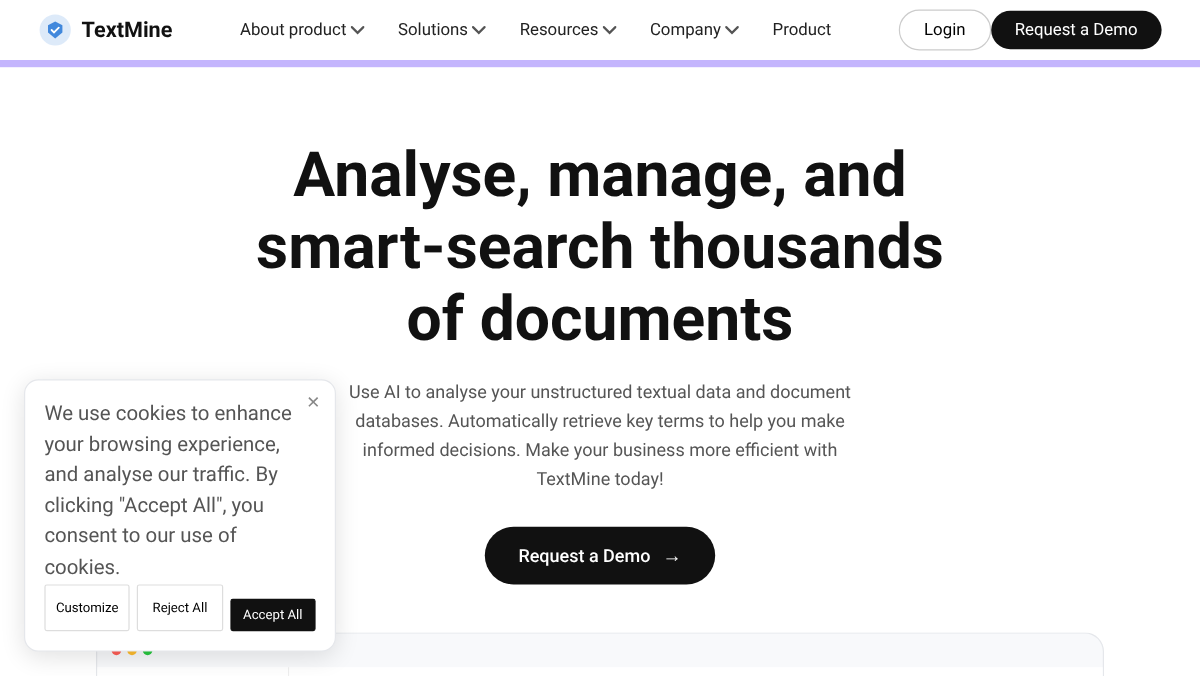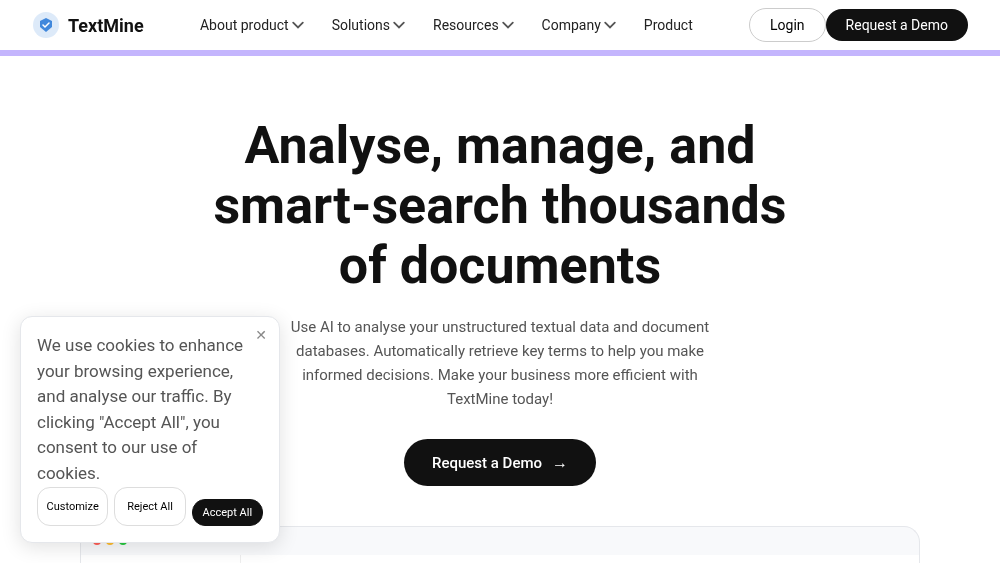--- a/index.html
+++ b/index.html
@@ -69,21 +69,21 @@
     
     .cookie-banner {
       position: absolute; bottom: 20px; left: 20px; width: 260px;
       background: #fff; border: 1px solid #e5e7eb; border-radius: 12px;
       padding: 16px; box-shadow: 0 4px 20px rgba(0,0,0,0.12); z-index: 10;
     }
     .cookie-title { font-size: 13px; font-weight: 700; margin-bottom: 6px; }
     .cookie-text { font-size: 17px; color: #555; line-height: 1.5; margin-bottom: 1px; }
     .cookie-btns { display: flex; gap: 6px; }
     .btn-cookie {
-      flex: 1; padding: 6px 4px; font-size: 11px; border-radius: 13px;
+      flex: 1; padding: 6px 4px; font-size: 11px; border-radius: 2px;
       cursor: pointer; border: 1.5px solid #ddd; background: #fff; font-family: inherit;
     }
     .btn-cookie.accept { background: #111; color: #fff; border-color: #111; margin-top: 12px; }
     .cookie-close {
       position: absolute; top: 10px; right: 12px; cursor: pointer;
       font-size: 14px; color: #888; background: none; border: none;
     }
 
     
     .window-dots { display: flex; gap: 5px; padding: 10px 12px; }

